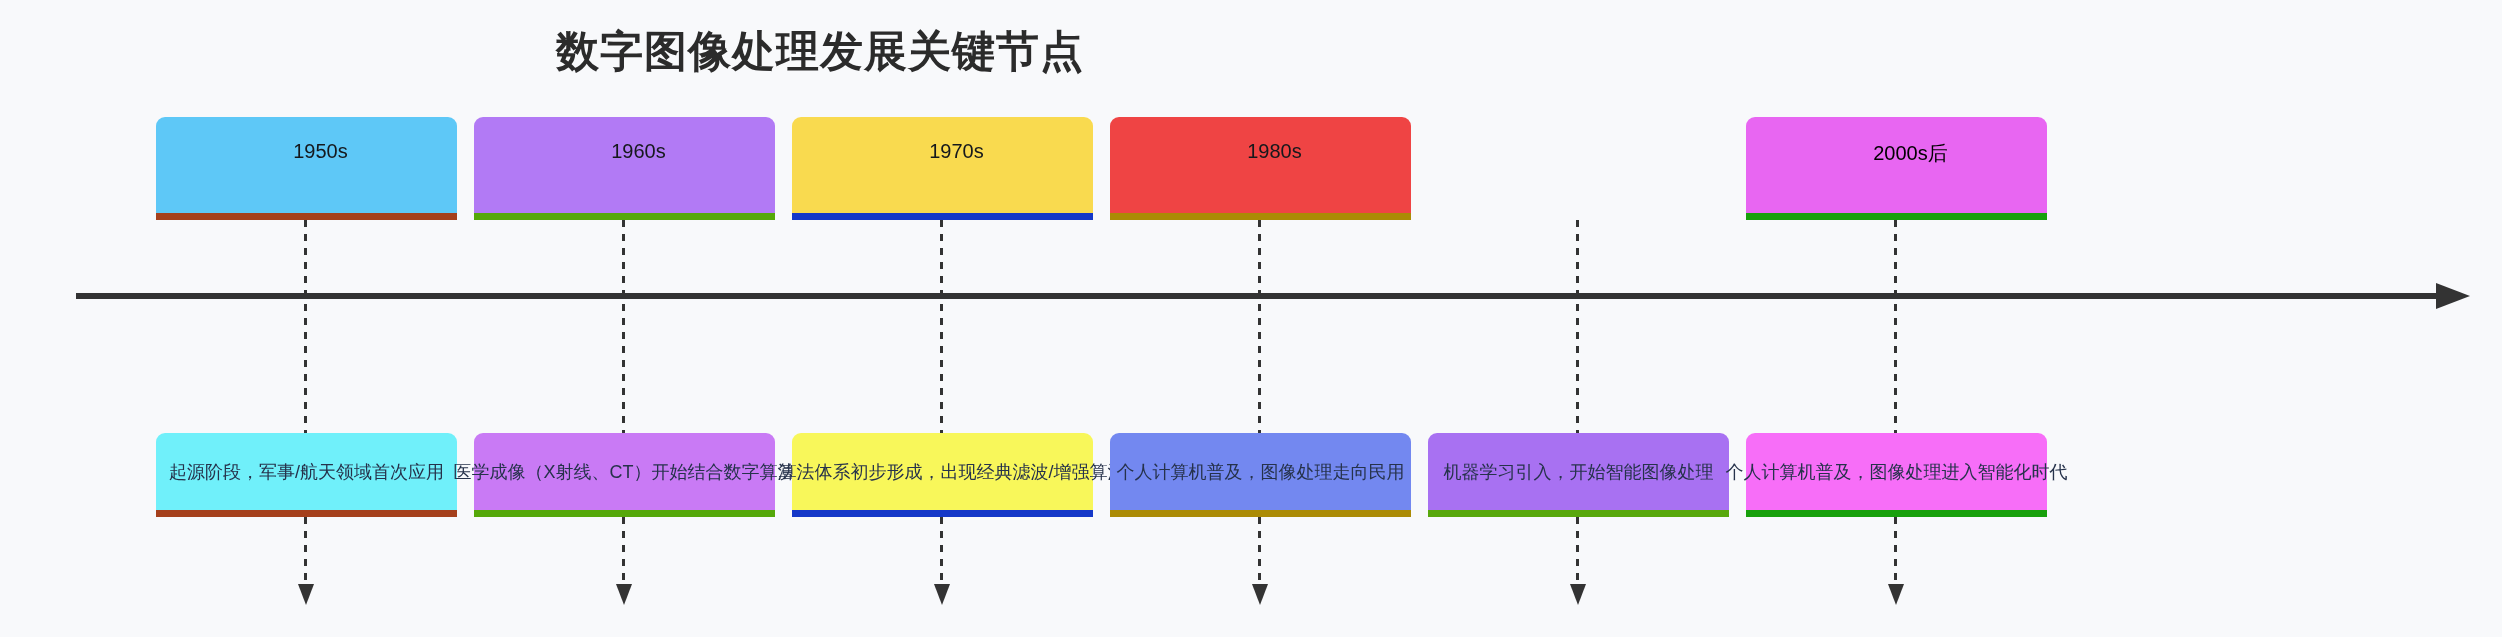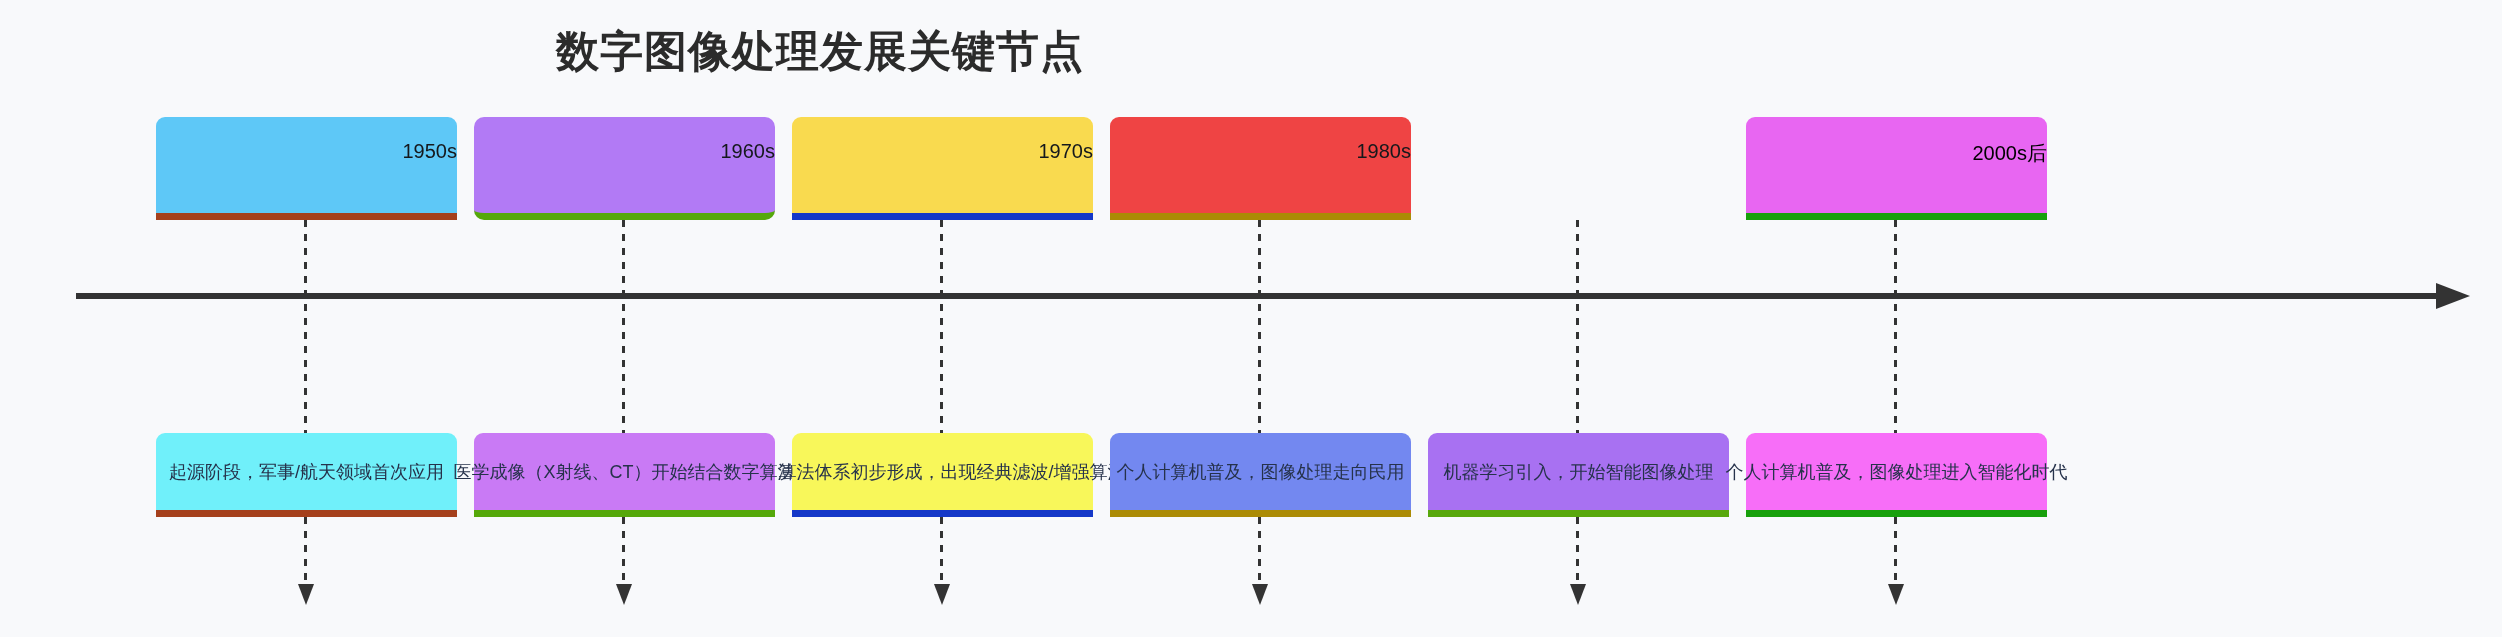--- a/index.html
+++ b/index.html
@@ -11,21 +11,21 @@
   #diagram-title{
     position:absolute;left:556px;top:28px;
     font-size:43px;font-weight:bold;line-height:1.1;
     letter-spacing:1px;white-space:nowrap;
   }
   .column{position:absolute;top:0;width:301px;height:637px;}
   .period-box{
     position:absolute;top:117px;left:0;width:301px;height:103px;
     box-sizing:border-box;border-bottom:7px solid #000;
     border-radius:9px 9px 0 0;
-    text-align:right;padding-top:23px;font-size:20px;padding-left:28px;
+    text-align:center;padding-top:23px;font-size:20px;padding-left:28px;
   }
   .event-box{
     position:absolute;top:433px;left:0;width:301px;height:84px;
     box-sizing:border-box;border-bottom:7px solid #000;
     border-radius:9px 9px 0 0;
     display:flex;align-items:center;justify-content:center;
     font-size:18px;
   }
   .event-label{white-space:nowrap;}
   .connector{
@@ -58,21 +58,21 @@
     </div>
     <div class="connector top"></div>
     <div class="event-box" style="background: rgb(112, 240, 250); border-bottom-color: rgb(165, 64, 28); color: rgb(38, 50, 75);">
       <span class="event-label">起源阶段，军事/航天领域首次应用</span>
     </div>
     <div class="connector bottom"></div>
     <div class="down-arrow"></div>
   </div>
 
   <div class="column" style="left: 474px;">
-    <div class="period-box" style="background: rgb(178, 122, 245); border-bottom-color: rgb(85, 168, 10); color: rgb(21, 24, 28); border-radius: 10px;">
+    <div class="period-box" style="background: rgb(178, 122, 245); border-bottom-color: rgb(85, 168, 10); color: rgb(21, 24, 28);">
       <span class="period-label">1960s</span>
     </div>
     <div class="connector top"></div>
     <div class="event-box" style="background: rgb(201, 122, 245); border-bottom-color: rgb(85, 168, 10); color: rgb(38, 50, 75);">
       <span class="event-label">医学成像（X射线、CT）开始结合数字算法</span>
     </div>
     <div class="connector bottom"></div>
     <div class="down-arrow"></div>
   </div>
 

